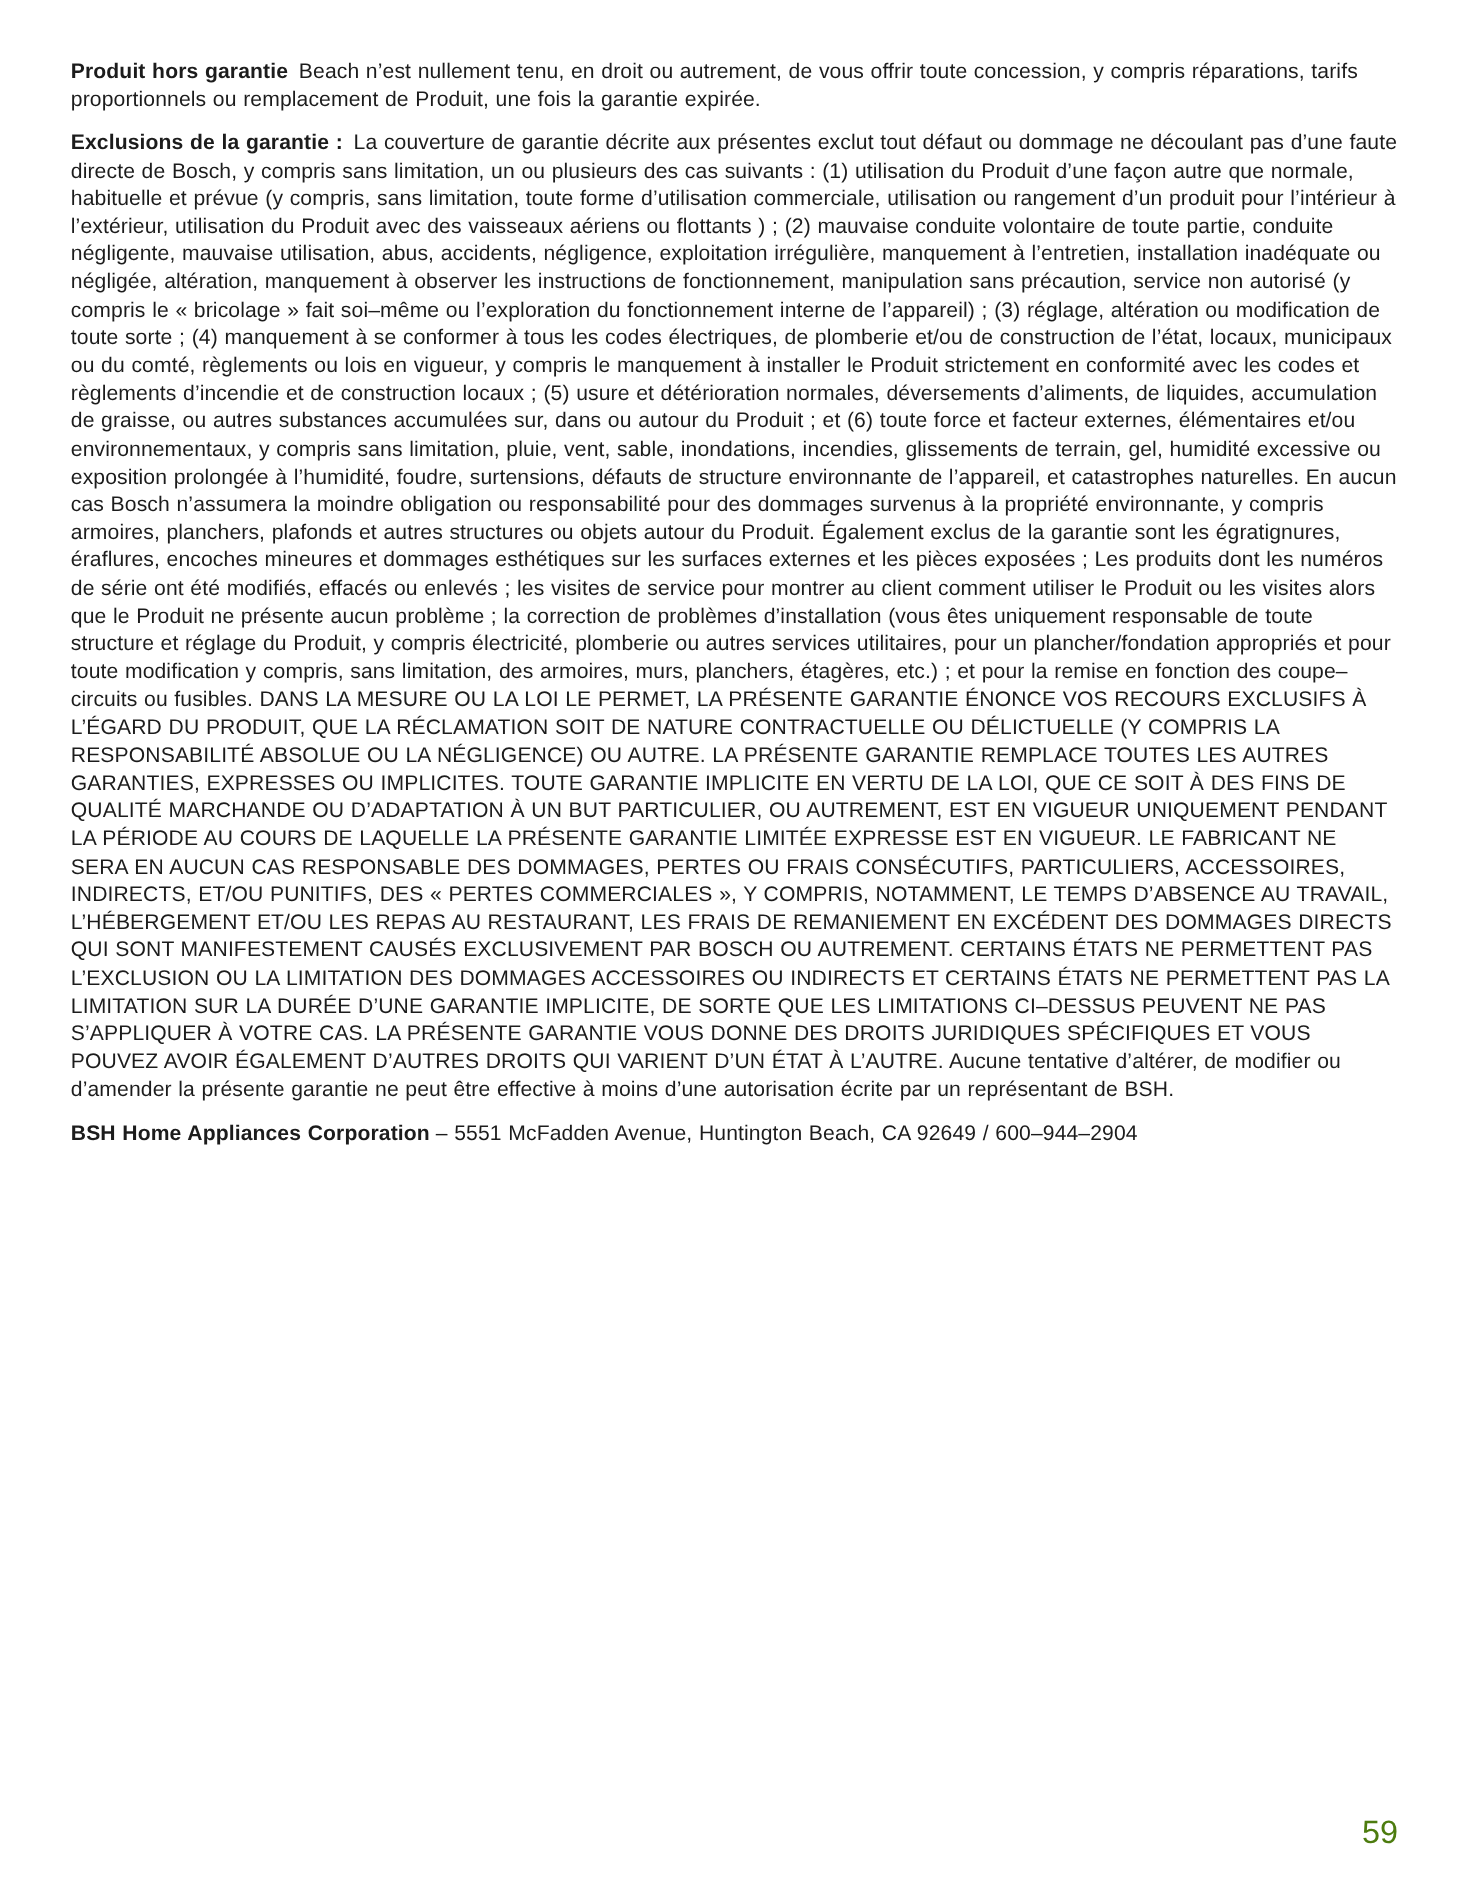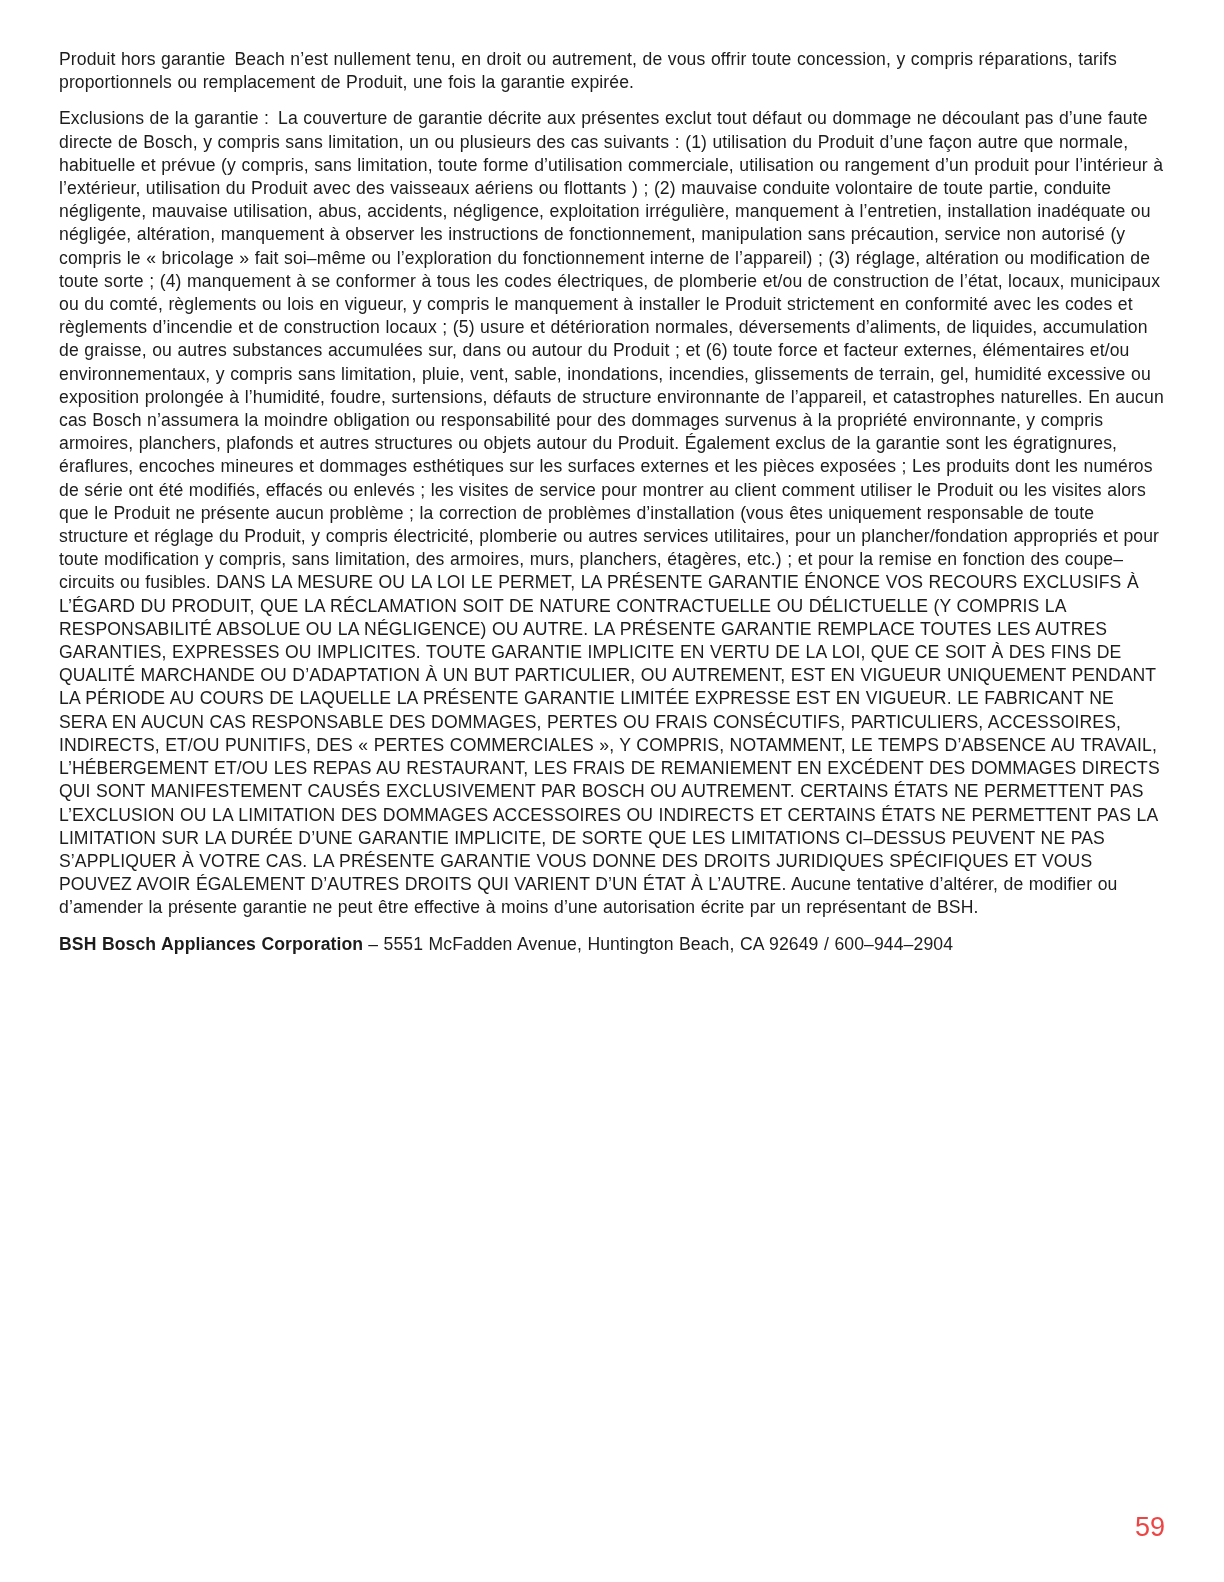--- a/index.html
+++ b/index.html
@@ -24,43 +24,43 @@
   }
   .para {
     font-size: 17.6px;
     line-height: 23.2px;
     letter-spacing: 0.1px;
     margin: 0 0 13px 0;
     text-align: left;
     word-spacing: 0.5px;
   }
   .para .lead {
-    font-weight: 400;
+    font-weight: 700;
     margin-right: 9px;
   }
   .para .lead-single {
     font-weight: 700;
     margin-right: 5px;
   }
   .page-number {
     position: absolute;
     top: 1514px;
     right: 59px;
     font-size: 27px;
     line-height: 1;
-    color: #ef4444;
+    color: #4d7c0f;
   }
 </style>
 </head>
 <body>
 
 <main class="content">
 
   <p class="para"><strong class="lead">Produit hors garantie</strong><span>Beach n’est nullement tenu, en droit ou autrement, de vous offrir toute concession, y compris réparations, tarifs proportionnels ou remplacement de Produit, une fois la garantie expirée.</span></p>
 
   <p class="para"><strong class="lead">Exclusions de la garantie :</strong><span>La couverture de garantie décrite aux présentes exclut tout défaut ou dommage ne découlant pas d’une faute directe de Bosch, y compris sans limitation, un ou plusieurs des cas suivants : (1) utilisation du Produit d’une façon autre que normale, habituelle et prévue (y compris, sans limitation, toute forme d’utilisation commerciale, utilisation ou rangement d’un produit pour l’intérieur à l’extérieur, utilisation du Produit avec des vaisseaux aériens ou flottants ) ; (2) mauvaise conduite volontaire de toute partie, conduite négligente, mauvaise utilisation, abus, accidents, négligence, exploitation irrégulière, manquement à l’entretien, installation inadéquate ou négligée, altération, manquement à observer les instructions de fonctionnement, manipulation sans précaution, service non autorisé (y compris le « bricolage » fait soi–même ou l’exploration du fonctionnement interne de l’appareil) ; (3) réglage, altération ou modification de toute sorte ; (4) manquement à se conformer à tous les codes électriques, de plomberie et/ou de construction de l’état, locaux, municipaux ou du comté, règlements ou lois en vigueur, y compris le manquement à installer le Produit strictement en conformité avec les codes et règlements d’incendie et de construction locaux ; (5) usure et détérioration normales, déversements d’aliments, de liquides, accumulation de graisse, ou autres substances accumulées sur, dans ou autour du Produit ; et (6) toute force et facteur externes, élémentaires et/ou environnementaux, y compris sans limitation, pluie, vent, sable, inondations, incendies, glissements de terrain, gel, humidité excessive ou exposition prolongée à l’humidité, foudre, surtensions, défauts de structure environnante de l’appareil, et catastrophes naturelles.  En aucun cas Bosch n’assumera la moindre obligation ou responsabilité pour des dommages survenus à la propriété environnante, y compris armoires, planchers, plafonds et autres structures ou objets autour du Produit.  Également exclus de la garantie sont les égratignures, éraflures, encoches mineures et dommages esthétiques sur les surfaces externes et les pièces exposées ; Les produits dont les numéros de série ont été modifiés, effacés ou enlevés ; les visites de service pour montrer au client comment utiliser le Produit ou les visites alors que le Produit ne présente aucun problème ; la correction de problèmes d’installation (vous êtes uniquement responsable de toute structure et réglage du Produit, y compris électricité, plomberie ou autres services utilitaires, pour un plancher/fondation appropriés et pour toute modification y compris, sans limitation, des armoires, murs, planchers, étagères, etc.) ; et pour la remise en fonction des coupe–circuits ou fusibles. DANS LA MESURE OU LA LOI LE PERMET, LA PRÉSENTE GARANTIE ÉNONCE VOS RECOURS EXCLUSIFS À L’ÉGARD DU PRODUIT, QUE LA RÉCLAMATION SOIT DE NATURE CONTRACTUELLE OU DÉLICTUELLE (Y COMPRIS LA RESPONSABILITÉ ABSOLUE OU LA NÉGLIGENCE) OU AUTRE.  LA PRÉSENTE GARANTIE REMPLACE TOUTES LES AUTRES GARANTIES, EXPRESSES OU IMPLICITES. TOUTE GARANTIE IMPLICITE EN VERTU DE LA LOI, QUE CE SOIT À DES FINS DE QUALITÉ MARCHANDE OU D’ADAPTATION À UN BUT PARTICULIER, OU AUTREMENT, EST EN VIGUEUR UNIQUEMENT PENDANT LA PÉRIODE AU COURS DE LAQUELLE LA PRÉSENTE GARANTIE LIMITÉE EXPRESSE EST EN VIGUEUR. LE FABRICANT NE SERA EN AUCUN CAS RESPONSABLE DES DOMMAGES, PERTES OU FRAIS CONSÉCUTIFS, PARTICULIERS, ACCESSOIRES, INDIRECTS, ET/OU PUNITIFS, DES « PERTES COMMERCIALES », Y COMPRIS, NOTAMMENT, LE TEMPS D’ABSENCE AU TRAVAIL, L’HÉBERGEMENT ET/OU LES REPAS AU RESTAURANT, LES FRAIS DE REMANIEMENT EN EXCÉDENT DES DOMMAGES DIRECTS QUI SONT MANIFESTEMENT CAUSÉS EXCLUSIVEMENT PAR BOSCH OU AUTREMENT.  CERTAINS ÉTATS NE PERMETTENT PAS L’EXCLUSION OU LA LIMITATION DES DOMMAGES ACCESSOIRES OU INDIRECTS ET CERTAINS ÉTATS NE PERMETTENT PAS LA LIMITATION SUR LA DURÉE D’UNE GARANTIE IMPLICITE, DE SORTE QUE LES LIMITATIONS CI–DESSUS PEUVENT NE PAS S’APPLIQUER À VOTRE CAS.  LA PRÉSENTE GARANTIE VOUS DONNE DES DROITS JURIDIQUES SPÉCIFIQUES ET VOUS POUVEZ AVOIR ÉGALEMENT D’AUTRES DROITS QUI VARIENT D’UN ÉTAT À L’AUTRE.  Aucune tentative d’altérer, de modifier ou d’amender la présente garantie ne peut être effective à moins d’une autorisation écrite par un représentant de BSH.</span></p>
 
 
-  <p class="para"><strong class="lead-single">BSH Bosch Appliances Corporation</strong><span>– 5551 McFadden Avenue, Huntington Beach, CA 92649 / 600–944–2904</span></p>
+  <p class="para"><strong class="lead-single">BSH Home Appliances Corporation</strong><span>– 5551 McFadden Avenue, Huntington Beach, CA 92649 / 600–944–2904</span></p>
 
 </main>
 
 <div class="page-number">59</div>
 
 </body></html>

